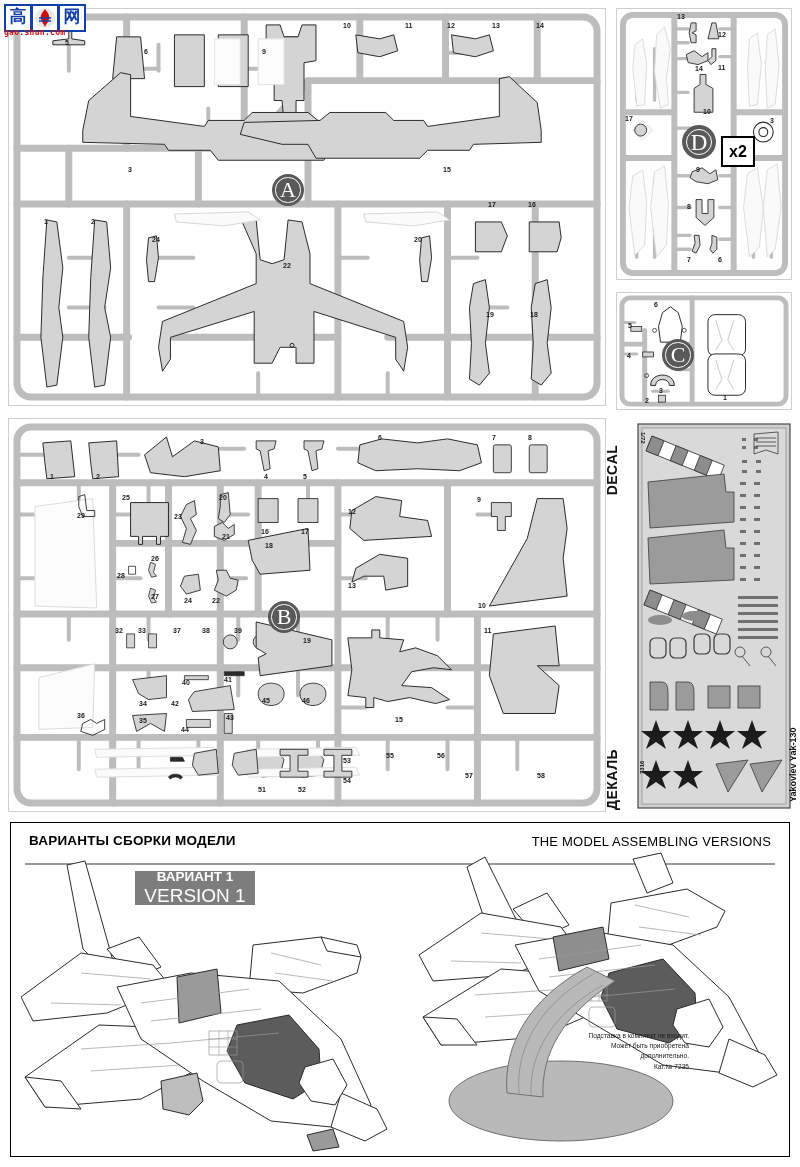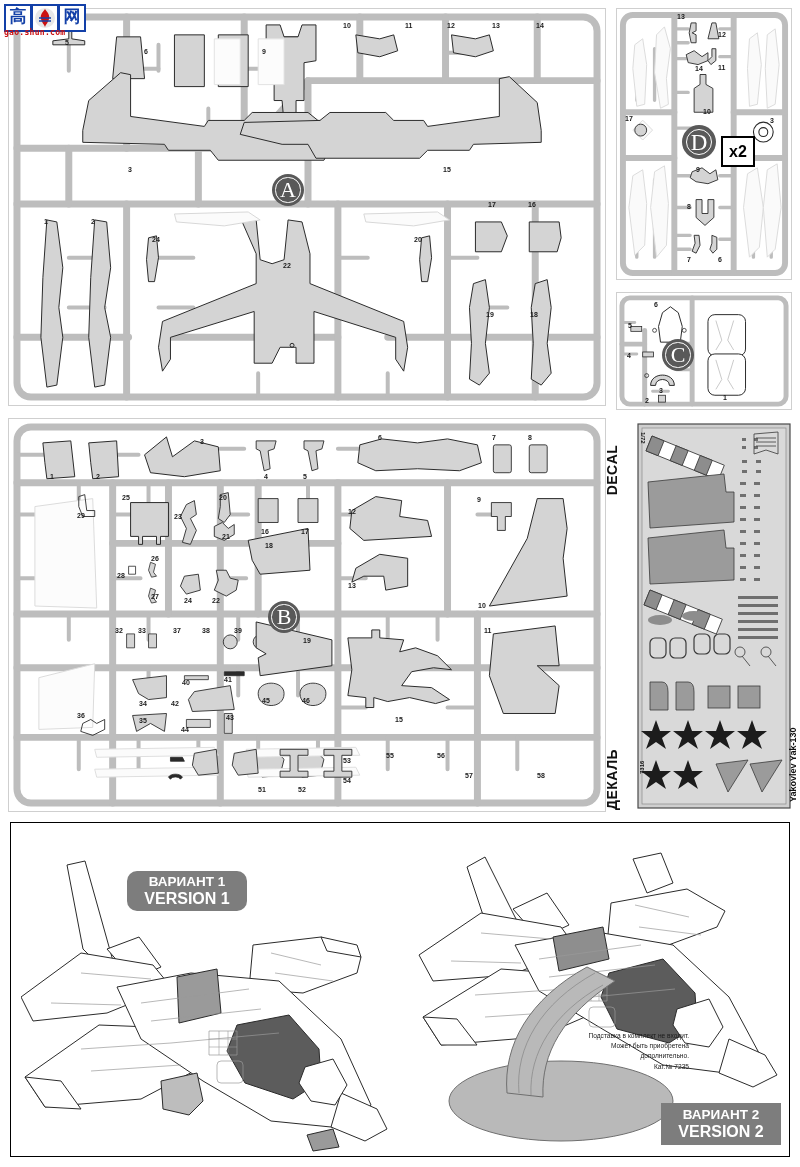--- a/index.html
+++ b/index.html
@@ -42,21 +42,21 @@
   .vp-title-ru{position:absolute;left:18px;top:10px;font-size:13.5px;font-weight:bold;
                letter-spacing:.2px;color:#000;}
   .vp-title-en{position:absolute;right:18px;top:11px;font-size:13px;font-weight:normal;
                letter-spacing:.2px;color:#000;}
   .vp-rule-l{position:absolute;left:14px;top:40px;width:448px;height:2px;background:#9a9a9a;}
   .vp-rule-r{position:absolute;right:14px;top:40px;width:300px;height:2px;background:#9a9a9a;}
 
   .vlabel{position:absolute;background:#7d7d7d;color:#ffffff;text-align:center;
           display:flex;flex-direction:column;align-items:center;justify-content:center;}
   .vlabel .l1{font-size:13.5px;font-weight:bold;line-height:1.15;}
-  .vlabel .l2{font-size:16px;font-weight:bold;line-height:1.15;}
+  .vlabel .l2{font-size:19px;font-weight:normal;line-height:1.15;}
 
   .stand-note{position:absolute;text-align:right;font-size:6.6px;line-height:1.55;color:#1a1a1a;}
 
   
   #watermark{position:absolute;left:4px;top:4px;width:82px;height:34px;}
   .wm-box{position:absolute;top:0;width:24px;height:24px;border:2px solid #1340a8;
           color:#1340a8;font-size:17px;font-weight:bold;line-height:20px;text-align:center;
           font-family:"DejaVu Sans",sans-serif;background:#fff;}
   .wm-mid{position:absolute;left:27px;top:0;width:24px;height:24px;border:2px solid #1340a8;
           background:#fff;}
@@ -561,20 +561,26 @@
     
     <div class="decal-title" style="left:30px;top:12px;font-size:6px;transform:rotate(90deg);">1/72</div>
     <div class="decal-title" style="left:33px;top:330px;font-size:6px;transform:rotate(-90deg) translate(-24px,-10px);">7316</div>
     <div class="decal-title" style="left:172px;top:382px;font-size:9px;transform:rotate(-90deg);">Yakovlev Yak-130</div>
   </div>
 
   <div class="decal-title" style="left:604px;top:470px;font-size:14px;letter-spacing:.5px;transform:rotate(-90deg) translate(-50%,0);transform-origin:left top;">DECAL</div>
   <div class="decal-title" style="left:604px;top:810px;font-size:14px;letter-spacing:.5px;transform:rotate(-90deg);transform-origin:left top;">ДЕКАЛЬ</div>
 
   <div id="versions-panel">
+    <div class="vp-head">
+      <div class="vp-title-ru">ВАРИАНТЫ СБОРКИ МОДЕЛИ</div>
+      <div class="vp-title-en">THE MODEL ASSEMBLING VERSIONS</div>
+      <div class="vp-rule-l"></div>
+      <div class="vp-rule-r"></div>
+    </div>
 
     <svg style="position:absolute;left:10px;top:30px;width:370px;height:300px;" viewBox="0 0 370 300">
       <g stroke="#2b2b2b" stroke-width="1" fill="#ffffff" stroke-linejoin="round">
 
         <path d="M46 12 L64 8 L92 108 L84 118 L62 96 Z"></path>
         <path d="M86 96 L118 84 L140 114 L112 126 Z"></path>
 
         <path d="M0 144 L60 100 L132 112 L150 134 L86 160 L12 168 Z"></path>
 
         <path d="M232 92 L300 84 L340 104 L336 120 L282 140 L228 136 Z"></path>
@@ -602,21 +608,21 @@
           <path d="M60 120 L130 126 M30 150 L100 152"></path>
           <path d="M250 100 L300 112 M254 120 L312 128"></path>
           <path d="M60 196 L150 190 M70 218 L160 212"></path>
         </g>
         <rect x="188" y="178" width="28" height="24" fill="none" stroke="#9a9a9a" stroke-width=".7"></rect>
         <path d="M188 186 H216 M188 194 H216 M198 178 V202 M207 178 V202" stroke="#9a9a9a" stroke-width=".6" fill="none"></path>
         <rect x="196" y="208" width="26" height="22" rx="4" fill="none" stroke="#9a9a9a" stroke-width=".7"></rect>
       </g>
     </svg>
 
-    <div class="vlabel" style="left:116px;top:48px;width:120px;height:40px;border-radius:10px;">
+    <div class="vlabel" style="left:124px;top:48px;width:120px;height:34px;">
       <span class="l1">ВАРИАНТ 1</span>
       <span class="l2">VERSION 1</span>
     </div>
 
     <svg style="position:absolute;left:400px;top:26px;width:378px;height:304px;" viewBox="0 0 378 304">
       <g stroke="#2b2b2b" stroke-width="1" fill="#ffffff" stroke-linejoin="round">
 
         <path d="M56 18 L74 8 L108 76 L98 88 L72 66 Z"></path>
         <path d="M102 60 L136 44 L158 76 L128 90 Z"></path>
         <path d="M222 10 L250 4 L262 34 L236 44 Z"></path>
@@ -656,24 +662,20 @@
       </g>
     </svg>
 
     <div class="stand-note" style="left:498px;top:208px;width:180px;">
       <div>Подставка в комплект не входит.</div>
       <div>Может быть приобретена</div>
       <div>дополнительно.</div>
       <div>Кат.№ 7235</div>
     </div>
 
-    <div class="vlabel" style="left:650px;top:280px;width:120px;height:42px;">
-      <span class="l1">ВАРИАНТ 2</span>
-      <span class="l2">VERSION 2</span>
-    </div>
   </div>
 
   <div id="watermark">
     <div class="wm-box" style="left:0;">高</div>
     <div class="wm-mid">
       <svg viewBox="0 0 24 24" style="width:100%;height:100%;display:block;">
         <circle cx="12" cy="12" r="10" fill="#e8e8e8"></circle>
         <path d="M12 3 C15 7 17 9 16 13 C15 17 13 18 12 21 C11 18 9 17 8 13 C7 9 9 7 12 3 Z" fill="#cc1111"></path>
         <path d="M6 12 H18 M6 15 H18" stroke="#1340a8" stroke-width="1.4"></path>
       </svg>

